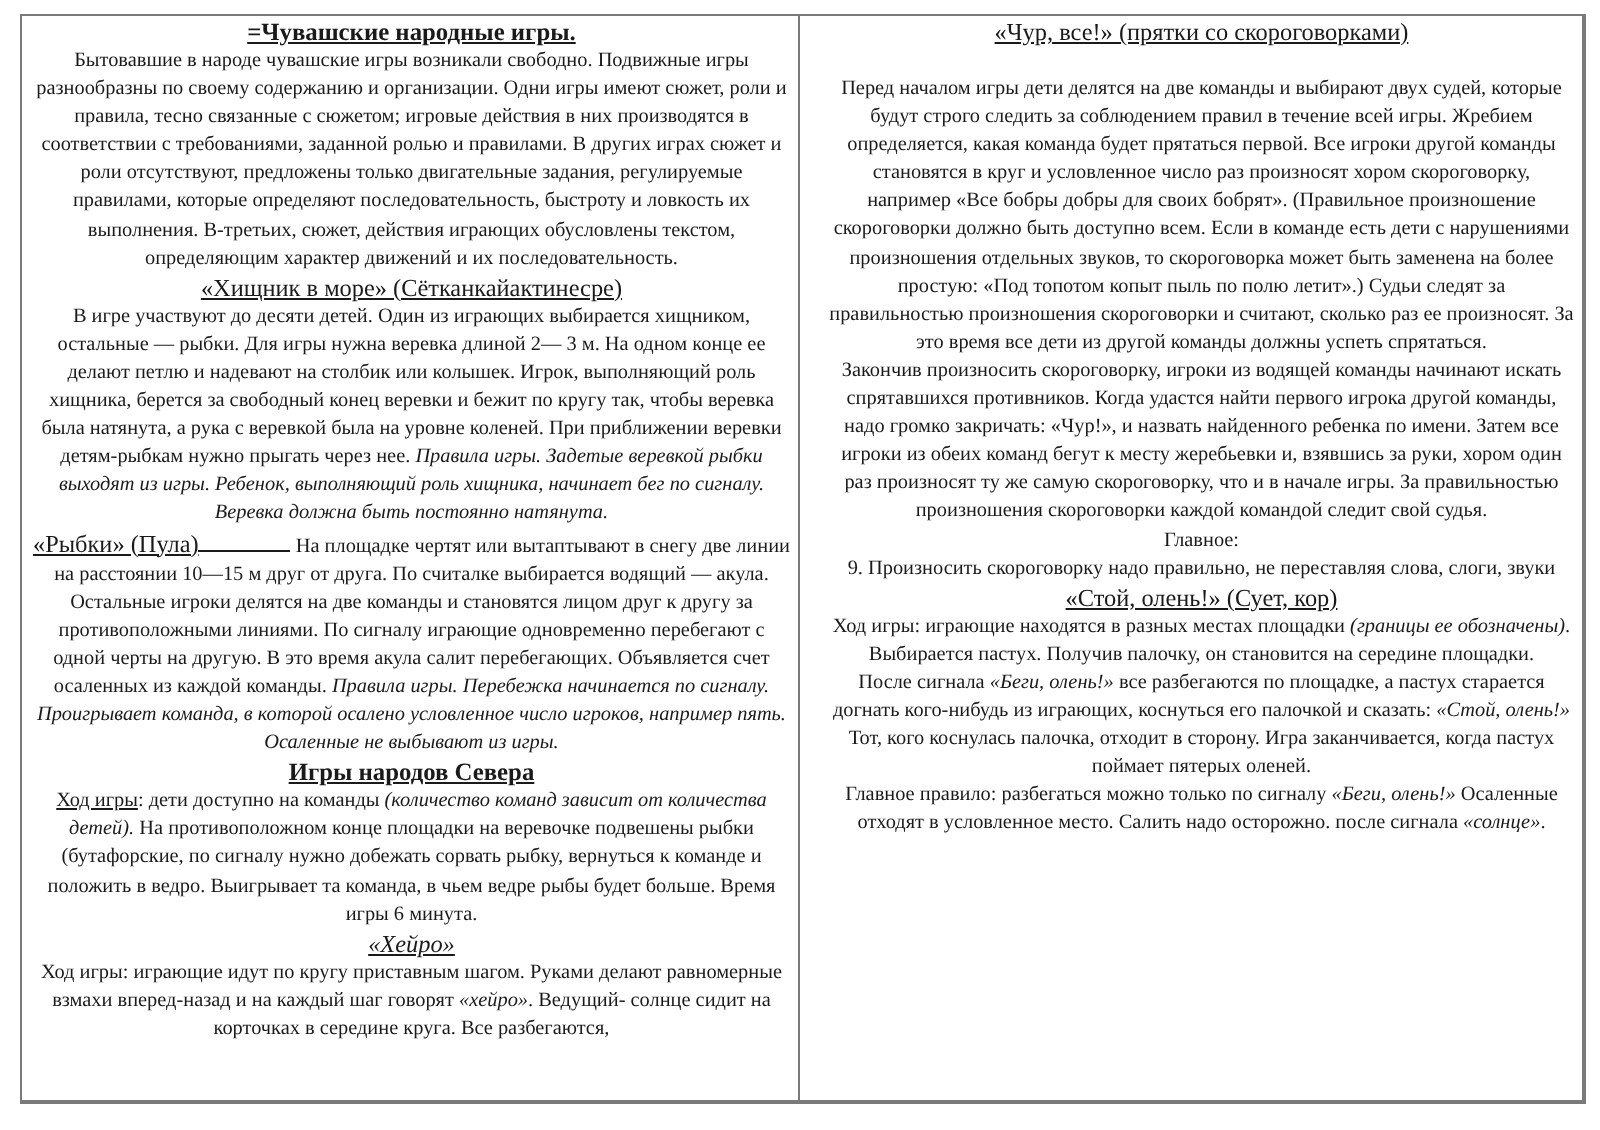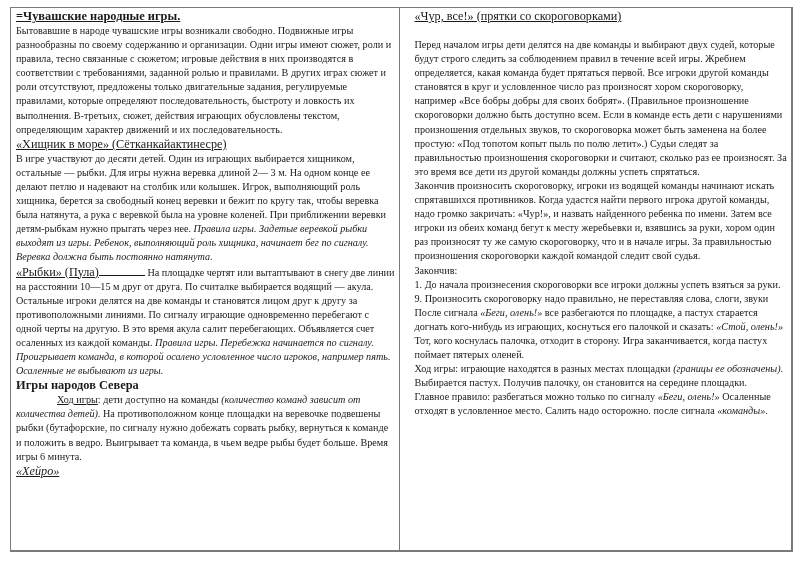--- a/index.html
+++ b/index.html
@@ -4,27 +4,27 @@
 <style>
   html, body { margin: 0; padding: 0; background: #ffffff; }
   body { width: 800px; height: 565px; position: relative; overflow: hidden;
          font-family: "Liberation Serif", "DejaVu Serif", serif; color: #1a1a1a; }
   .doc-table { position: absolute; left: 10px; top: 7px; width: 783px; height: 545px;
                border: 1px solid #7a7a7a; border-right: 2px solid #7a7a7a; border-bottom: 2px solid #7a7a7a;
                display: flex; box-sizing: border-box; }
   .col { box-sizing: border-box; padding: 1px 4px 0 5px; font-size: 10.2px; line-height: 14.1px; overflow: hidden; }
   .col-left { width: 391px; border-right: 1px solid #7a7a7a; }
   .col-right { width: 392px; padding-left: 14px; }
-  p { margin: 0; }
+  p { margin: 0; text-align: center; }
   .h-main { font-weight: bold; font-size: 12.4px; line-height: 15px; text-decoration: underline; }
   .h-game { font-size: 12.2px; line-height: 15px; text-decoration: underline; }
   .h-game-it { font-size: 12.2px; line-height: 15px; text-decoration: underline; font-style: italic; }
-  .h-sect { font-weight: bold; font-size: 12.4px; line-height: 15px; margin-left: 0; }
+  .h-sect { font-weight: bold; font-size: 12.4px; line-height: 15px; text-decoration: underline; margin-left: 0; }
   .it { font-style: italic; }
-  .u { text-decoration: underline; margin-left: 41px; }
+  .u { text-decoration: underline; }
   .pad-line { display: inline-block; width: 46px; border-bottom: 1px solid #1a1a1a; height: 10px; vertical-align: baseline; }
   .gap { height: 14px; }
 </style>
 </head>
 <body>
 
 <div class="doc-table">
   <div class="col col-left">
     <p class="h-main">=Чувашские народные игры.</p>
     <p>Бытовавшие в народе чувашские  игры возникали свободно. Подвижные игры разнообразны по своему содержанию и организации. Одни игры имеют сюжет, роли и правила, тесно связанные с сюжетом; игровые действия в них производятся в соответствии с требованиями, заданной ролью и правилами. В других играх сюжет и роли отсутствуют, предложены только двигательные задания, регулируемые правилами, которые определяют последовательность, быстроту и ловкость их выполнения. В-третьих, сюжет, действия играющих обусловлены текстом, определяющим характер движений и их последовательность.</p>
@@ -40,34 +40,37 @@
       <span>На площадке чертят или вытаптывают в снегу две линии на расстоянии 10—15 м друг от друга. По считалке выбирается водящий — акула. Остальные игроки делятся на две команды и становятся лицом друг к другу за противоположными линиями. По сигналу играющие одновременно перебегают с одной черты на другую. В это время акула салит перебегающих. Объявляется счет осаленных из каждой команды.</span>
       <span class="it">Правила игры. Перебежка начинается по сигналу. Проигрывает команда, в которой осалено условленное число игроков, например пять. Осаленные не выбывают из игры.</span>
     </p>
 
     <p class="h-sect">Игры народов Севера</p>
     <p>
       <span class="u">Ход игры</span><span>: дети доступно на команды </span><span class="it">(количество команд зависит от количества детей).</span><span> На противоположном конце площадки на веревочке подвешены рыбки (бутафорские, по сигналу нужно добежать сорвать рыбку, вернуться к команде и положить в ведро. Выигрывает та команда, в чьем ведре рыбы будет больше. Время игры 6 минута.</span>
     </p>
 
     <p class="h-game-it">«Хейро»</p>
+    <p>
+      <span>Ход игры: играющие идут по кругу приставным шагом. Руками делают равномерные взмахи вперед-назад и на каждый шаг говорят </span><span class="it">«хейро»</span><span>. Ведущий- солнце сидит на корточках в середине круга. Все разбегаются,</span>
+    </p>
   </div>
 
   <div class="col col-right">
     <p class="h-game">«Чур, все!» (прятки со скороговорками)</p>
     <div class="gap"></div>
     <p>Перед началом игры дети делятся на две команды и выбирают двух судей, которые будут строго следить за соблюдением правил в течение всей игры. Жребием определяется, какая команда будет прятаться первой. Все игроки другой команды становятся в круг и условленное число раз произносят хором скороговорку, например «Все бобры добры для своих бобрят». (Правильное произношение скороговорки должно быть доступно всем. Если в команде есть дети с нарушениями произношения отдельных звуков, то скороговорка может быть заменена на более простую: «Под топотом копыт пыль по полю летит».) Судьи следят за правильностью произношения скороговорки и считают, сколько раз ее произносят. За это время все дети из другой команды должны успеть спрятаться.</p>
     <p>Закончив произносить скороговорку, игроки из водящей команды начинают искать спрятавшихся противников. Когда удастся найти первого игрока другой команды, надо громко закричать: «Чур!», и назвать найденного ребенка по имени. Затем все игроки из обеих команд бегут к месту жеребьевки и, взявшись за руки, хором один раз произносят ту же самую скороговорку, что и в начале игры. За правильностью произношения скороговорки каждой командой следит свой судья.</p>
-    <p>Закончив:</p>
-    <p>1.  До начала произнесения скороговорки все игроки должны успеть взяться за руки.</p>
+    <p>Главное:</p>
     <p>9.  Произносить скороговорку надо правильно, не переставляя слова, слоги, звуки</p>
 
+    <p class="h-game">«Стой, олень!» (Сует, кор)</p>
+    <p>
+      <span>Ход игры: играющие находятся в разных местах площадки </span><span class="it">(границы ее обозначены)</span><span>. Выбирается пастух. Получив палочку, он становится на середине площадки.</span>
+    </p>
     <p>
       <span>После сигнала </span><span class="it">«Беги, олень!»</span><span> все разбегаются по площадке, а пастух старается догнать кого-нибудь из играющих, коснуться его палочкой и сказать: </span><span class="it">«Стой, олень!»</span><span> Тот, кого коснулась палочка, отходит в сторону. Игра заканчивается, когда пастух поймает пятерых оленей.</span>
     </p>
     <p>
-      <span>Ход игры: играющие находятся в разных местах площадки </span><span class="it">(границы ее обозначены)</span><span>. Выбирается пастух. Получив палочку, он становится на середине площадки.</span>
-    </p>
-    <p>
-      <span>Главное правило: разбегаться можно только по сигналу </span><span class="it">«Беги, олень!»</span><span> Осаленные отходят в условленное место. Салить надо осторожно. после сигнала </span><span class="it">«команды»</span><span>.</span>
+      <span>Главное правило: разбегаться можно только по сигналу </span><span class="it">«Беги, олень!»</span><span> Осаленные отходят в условленное место. Салить надо осторожно. после сигнала </span><span class="it">«солнце»</span><span>.</span>
     </p>
   </div>
 </div>
 
 </body></html>

